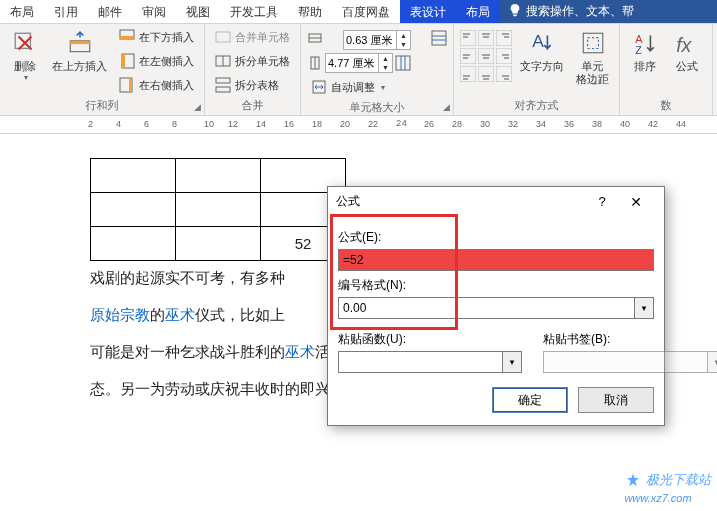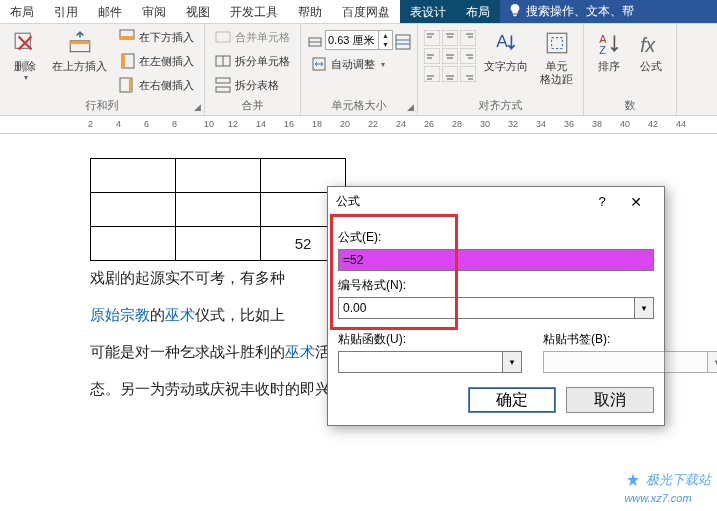--- a/index.html
+++ b/index.html
@@ -1,20 +1,20 @@
 <!DOCTYPE html>
 <html><head>
 <meta charset="utf-8">
 <style>
 *{box-sizing:border-box;margin:0;padding:0;font-family:"Microsoft YaHei","Segoe UI",sans-serif}
 body{width:717px;height:511px;overflow:hidden;background:#fff;position:relative}
 .ribbon-tabs{height:24px;background:#fff;display:flex;border-bottom:1px solid #d4d4d4;font-size:12px}
 .tab{padding:4px 10px;color:#333;cursor:pointer;white-space:nowrap}
 .tab.active{background:#4472c4;color:#fff}
-.tab.context{background:#0c4a6e;color:#fff}
+.tab.context{background:#1d4ed8;color:#fff}
 .tellme{display:flex;align-items:center;color:#fff;background:#2b579a;padding:0 8px;flex:1}
 .tellme-icon{margin-right:4px}
 .ribbon-body{height:92px;background:#f3f2f1;display:flex;border-bottom:1px solid #d4d4d4;font-size:11px;color:#333}
 .rgroup{border-right:1px solid #d4d4d4;padding:2px 6px 0 6px;display:flex;flex-direction:column;height:100%}
 .rgroup-content{flex:1;display:flex;gap:4px}
 .rgroup-label{text-align:center;font-size:11px;color:#666;padding:2px 0}
 .vbtn{display:flex;flex-direction:column;align-items:center;justify-content:flex-start;padding:2px 4px;cursor:pointer;text-align:center;line-height:1.2}
 .vbtn-icon{width:30px;height:30px;display:flex;align-items:center;justify-content:center;margin-bottom:2px}
 .menuitem{display:flex;align-items:center;height:22px;padding:0 4px;cursor:pointer;white-space:nowrap;gap:4px}
 .mini-icon{width:16px;height:16px;display:inline-flex;align-items:center;justify-content:center}
@@ -32,28 +32,28 @@
 .tbl td{border:1px solid #000;width:85px;height:34px;font-size:15px;text-align:center}
 .para{max-width:560px;margin-bottom:4px}
 .ul{color:#0563c1;}
 .dialog{position:absolute;left:327px;top:186px;width:338px;background:#fff;border:1px solid #777;box-shadow:3px 3px 12px rgba(0,0,0,.35);font-size:12px}
 .dialog-title{height:30px;display:flex;align-items:center;padding:0 8px;border-bottom:1px solid #fff}
 .dialog-title-text{flex:1;font-size:12px}
 .dlg-help{width:28px;text-align:center;cursor:pointer;font-size:13px}
 .dlg-close{width:40px;text-align:center;cursor:pointer;font-size:14px}
 .dialog-body{padding:6px 10px 12px 10px}
 .fld-label{margin:6px 0 3px 0}
-.fld-input{width:100%;height:22px;border:1px solid #7a7a7a;background:#d946ef;padding:2px 4px;font-size:12px;outline:none}
+.fld-input{width:100%;height:22px;border:1px solid #7a7a7a;background:#ef4444;padding:2px 4px;font-size:12px;outline:none}
 .combo{display:flex}
 .combo input{flex:1;height:22px;border:1px solid #7a7a7a;border-right:0;padding:2px 4px;font-size:12px;outline:none}
 .combo-btn{width:20px;border:1px solid #7a7a7a;background:#efefef;display:flex;align-items:center;justify-content:center;cursor:pointer;font-size:9px}
 .paste-row{display:flex;gap:21px;margin-top:6px}
 .paste-row>div{flex:1}
 .btn-row{display:flex;justify-content:flex-end;gap:10px;margin-top:14px}
-.btn{width:88px;height:26px;border:1px solid #888;background:#e9e9e9;font-size:16px;cursor:pointer}
+.btn{width:76px;height:26px;border:1px solid #888;background:#e9e9e9;font-size:12px;cursor:pointer}
 .btn.primary{border:1px solid #5b83bf;background:#fff;box-shadow:0 0 0 1px #2b579a inset}
 .highlight-box{position:absolute;border:3px solid #e03030;pointer-events:none}
 .watermark{position:absolute;right:6px;bottom:6px;font-size:13px;color:#5aa8ff;font-style:italic}
 .watermark svg{vertical-align:middle}
 </style>
 </head>
 <body>
 
 <div class="ribbon-tabs">
   <div class="tab">布局</div>
@@ -165,39 +165,61 @@
           <span>拆分表格</span>
         </div>
       </div>
     </div>
     <div class="rgroup-label">合并</div>
   </div>
 
   <div class="rgroup" style="position:relative">
     <div class="rgroup-content">
       <div class="col" style="justify-content:flex-start;gap:3px;padding-top:4px">
-        <div style="display:flex;align-items:flex-end;gap:2px">
+        <div style="display:flex;align-items:flex-start;gap:20px">
           <span class="mini-icon">
               <svg width="14" height="14" viewBox="0 0 14 14">
                 <rect x="1" y="3" width="12" height="8" fill="none" stroke="#666"></rect>
                 <line x1="1" y1="7" x2="13" y2="7" stroke="#666"></line>
               </svg>
             </span>
           <div class="spinbox">
             <input value="0.63 厘米" style="">
             <div class="spin-btns">
                 <span>▲</span>
                 <span>▼</span>
               </div>
           </div>
           <span class="mini-icon">
               <svg width="16" height="16" viewBox="0 0 16 16">
                 <rect x="1" y="1" width="14" height="14" fill="none" stroke="#666"></rect>
                 <line x1="1" y1="6" x2="15" y2="6" stroke="#3a70b8"></line>
                 <line x1="1" y1="10" x2="15" y2="10" stroke="#3a70b8"></line>
+              </svg>
+            </span>
+        </div>
+        <div style="display:flex;align-items:center;gap:2px">
+          <span class="mini-icon">
+              <svg width="14" height="14" viewBox="0 0 14 14">
+                <rect x="3" y="1" width="8" height="12" fill="none" stroke="#666"></rect>
+                <line x1="7" y1="1" x2="7" y2="13" stroke="#666"></line>
+              </svg>
+            </span>
+          <div class="spinbox">
+            <input value="4.77 厘米" style="">
+            <div class="spin-btns">
+                <span>▲</span>
+                <span>▼</span>
+              </div>
+          </div>
+          <span class="mini-icon">
+              <svg width="16" height="16" viewBox="0 0 16 16">
+                <rect x="1" y="1" width="14" height="14" fill="none" stroke="#666"></rect>
+                <line x1="6" y1="1" x2="6" y2="15" stroke="#3a70b8"></line>
+                <line x1="10" y1="1" x2="10" y2="15" stroke="#3a70b8"></line>
               </svg>
             </span>
         </div>
         <div class="menuitem">
           <span class="mini-icon">
               <svg width="16" height="16" viewBox="0 0 16 16">
                 <rect x="2" y="2" width="12" height="12" fill="none" stroke="#666"></rect>
                 <path d="M5 8h6M6 6l-2 2 2 2M10 6l2 2-2 2" fill="none" stroke="#3a70b8"></path>
               </svg>
             </span>
@@ -336,21 +358,21 @@
     <span class="ruler-seg" style="left: 116px;">4</span>
     <span class="ruler-seg" style="left: 144px;">6</span>
     <span class="ruler-seg" style="left: 172px;">8</span>
     <span class="ruler-seg" style="left: 204px;">10</span>
     <span class="ruler-seg" style="left: 228px;">12</span>
     <span class="ruler-seg" style="left: 256px;">14</span>
     <span class="ruler-seg" style="left: 284px;">16</span>
     <span class="ruler-seg" style="left: 312px;">18</span>
     <span class="ruler-seg" style="left: 340px;">20</span>
     <span class="ruler-seg" style="left: 368px;">22</span>
-    <span class="ruler-seg" style="left: 396px;">24</span>
+    <span class="ruler-seg" style="left: 396px; font-family: Liberation Mono, monospace;">24</span>
     <span class="ruler-seg" style="left: 424px;">26</span>
     <span class="ruler-seg" style="left: 452px;">28</span>
     <span class="ruler-seg" style="left: 480px;">30</span>
     <span class="ruler-seg" style="left: 508px;">32</span>
     <span class="ruler-seg" style="left: 536px;">34</span>
     <span class="ruler-seg" style="left: 564px;">36</span>
     <span class="ruler-seg" style="left: 592px;">38</span>
     <span class="ruler-seg" style="left: 620px;">40</span>
     <span class="ruler-seg" style="left: 648px;">42</span>
     <span class="ruler-seg" style="left: 676px;">44</span>

